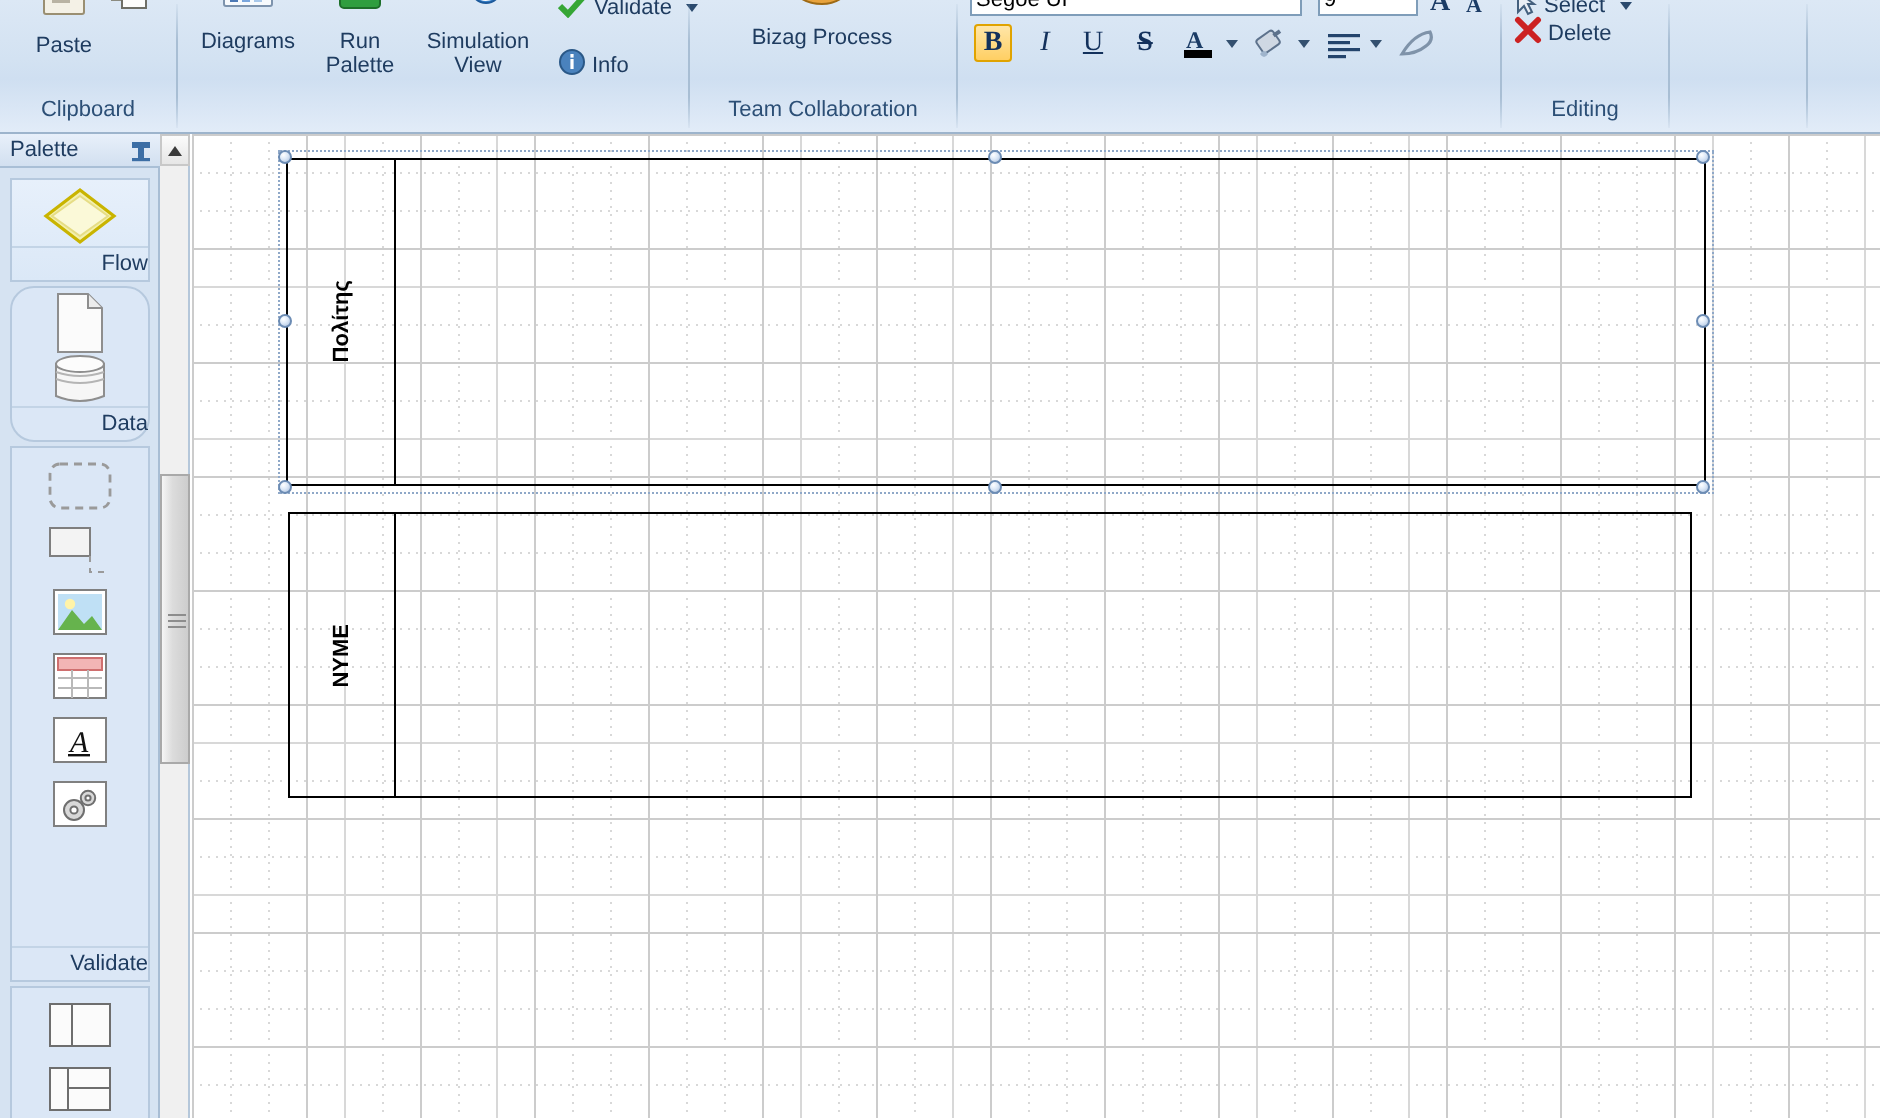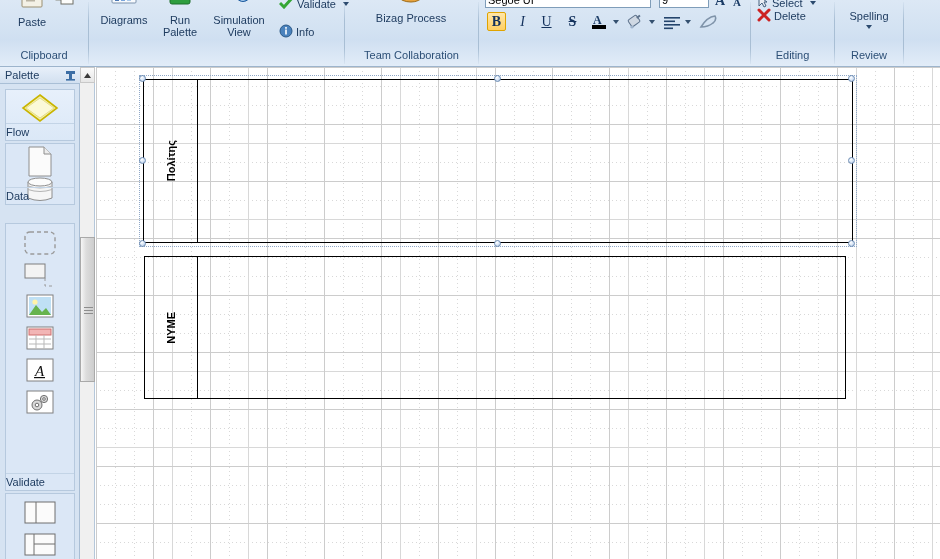--- a/index.html
+++ b/index.html
@@ -92,21 +92,21 @@
   .pal-section {
     position: absolute; left: 5px; width: 70px;
     background: #dbe7f6;
     border: 1px solid #b6c9de;
   }
   .pal-section.sel {
     background: linear-gradient(to bottom,#e7f0fb,#dbe8f7);
   }
   .pal-section-label {
     position: absolute; left: 0; right: 0; bottom: 0; height: 17px;
-    text-align:left; font-size: 11px; color:#1f3c60; line-height:16px;
+    text-align:right; font-size: 11px; color:#1f3c60; line-height:16px;
     border-top: 1px solid #c3d4e6;
     margin-top: 24px;
   }
   .pal-item {
     position: absolute; left: 50%; transform: translateX(-50%);
     display:flex; align-items:center; justify-content:center;
   }
 
   
   #pal-scroll {
@@ -373,35 +373,20 @@
               <path d="M2 2 L12 12 M12 2 L2 12" stroke="#cc2222" stroke-width="3" stroke-linecap="round"></path>
             </svg>
           </span>
           <span>Delete</span>
         </div>
       </div>
       <div class="rgroup-label">Editing</div>
     </div>
     <div class="rsep" style="left:834px;"></div>
 
-    <div class="rgroup" style="left:835px; width:68px;">
-      <div class="rgroup-body">
-        <div class="bigbtn" style="left:4px; top:-18px; width:60px;">
-          <span class="icoimg">
-            <svg width="30" height="26" viewBox="0 0 30 26">
-              <polygon points="9,0 21,0 15,12" fill="#2f6fc4" stroke="#1c4e93"></polygon>
-              <polygon points="11,0 19,0 15,8" fill="#5b95da"></polygon>
-            </svg>
-          </span>
-          <span class="lbl">Spelling</span>
-          <span class="caret" style="display:block;margin:3px auto 0;"></span>
-        </div>
-      </div>
-      <div class="rgroup-label">Review</div>
-    </div>
     <div class="rsep" style="left:903px;"></div>
 
   </div>
 
   <div id="palette">
     <div id="palette-header">
       <span id="palette-title">Palette</span>
       <span id="pin-icon">
         <svg width="11" height="12" viewBox="0 0 11 12">
           <rect x="1" y="1" width="9" height="3" fill="#3c6ea5"></rect>
@@ -414,21 +399,21 @@
     <div class="pal-section sel" style="top:22px; height:52px;">
       <div class="pal-item" style="top:3px;">
         <svg width="40" height="30" viewBox="0 0 40 30">
           <polygon points="20,2 37,15 20,28 3,15" fill="#f3f0ae" stroke="#c9b400" stroke-width="1.6"></polygon>
           <polygon points="20,5 34,15 20,25 6,15" fill="#fbf9d8" stroke="#e6dd86"></polygon>
         </svg>
       </div>
       <div class="pal-section-label">Flow</div>
     </div>
 
-    <div class="pal-section" style="top:76px; height:62px;">
+    <div class="pal-section" style="top:76px; height:78px;border-radius:12px;">
       <div class="pal-item" style="top:2px;">
         <svg width="26" height="31" viewBox="0 0 26 31">
           <path d="M2 1 L17 1 L24 8 L24 30 L2 30z" fill="#fbfbfb" stroke="#8e8e8e"></path>
           <path d="M17 1 L17 8 L24 8" fill="#ececec" stroke="#8e8e8e"></path>
         </svg>
       </div>
       <div class="pal-item" style="top:33px;">
         <svg width="30" height="26" viewBox="0 0 30 26">
           <path d="M3 5 q12 -5 24 0 L27 21 q-12 5 -24 0z" fill="#f6f6f6" stroke="#8e8e8e"></path>
           <ellipse cx="15" cy="5" rx="12" ry="4" fill="#fcfcfc" stroke="#8e8e8e"></ellipse>

